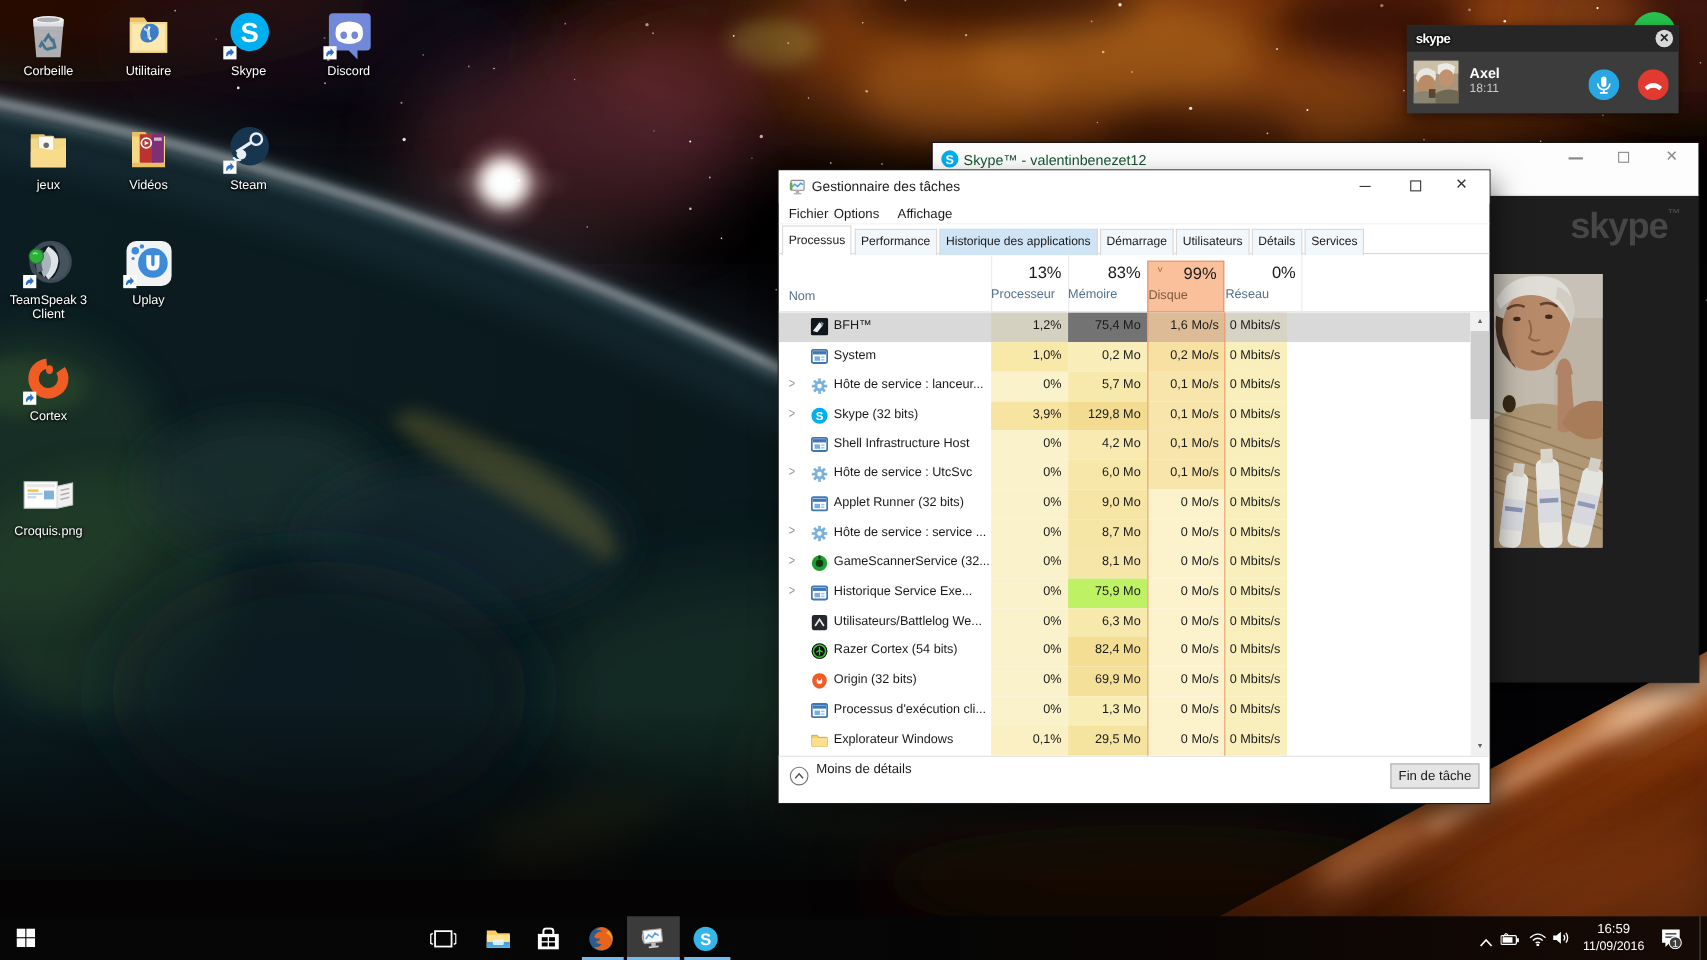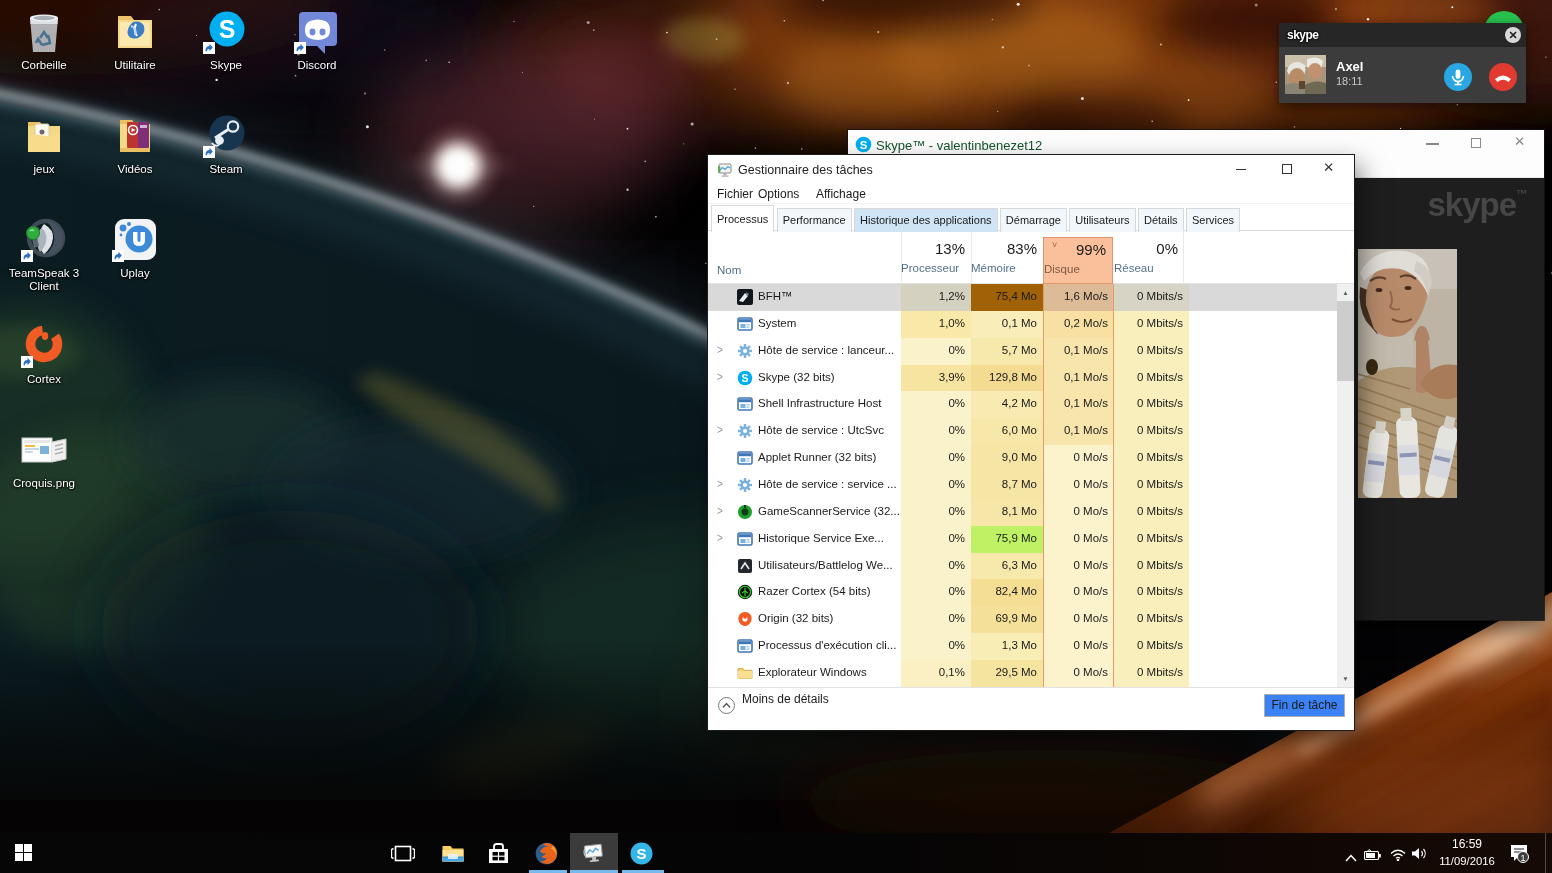--- a/index.html
+++ b/index.html
@@ -27,21 +27,21 @@
 .hlbl{position:absolute;top:31px;font-size:11.5px;color:#54718c;text-align:left}
 #diskbox{position:absolute;left:335px;top:6px;width:70px;height:47px;background:#f9c09b;border:1px solid #e2946a}
 #diskbox .chev{position:absolute;left:8px;top:2px;font-size:9px;color:#b05c28}
 
 #tmrows{position:absolute;left:0;top:129px;width:629px;height:403px;overflow:hidden}
 .row{position:relative;width:100%;height:26.87px}
 .row .nm{position:absolute;left:50px;top:6px;font-size:11.5px;color:#1a1a1a;white-space:nowrap}
 .row .chv{position:absolute;left:9px;top:6px;font-size:10px;color:#9a9a9a;transform:scaleY(1.3)}
 .row .ric{position:absolute;left:29px;top:5px;width:16px;height:16px}
 .cell{position:absolute;top:0;height:100%;font-size:11.5px;text-align:right;padding:6px 6px 0 0}
-.c1{left:193px;width:70px}.c2{left:263px;width:72px}.c3{left:335px;width:71px}.c4{left:406px;width:75px}
+.c1{left:193px;width:70px}.c2{left:263px;width:72px}.c3{left:335px;width:71px}.c4{left:406px;width:56px}
 #dlineL,#dlineR{position:absolute;top:129px;width:1px;height:403px;background:#e89a66;z-index:3}
 #dlineL{left:335px}#dlineR{left:405px}
 
 #notif{left:1279px;top:23px;width:247px;height:80px;background:#3c3c3c;box-shadow:0 3px 10px rgba(0,0,0,.5);z-index:9}
 #notifhead{position:absolute;left:0;top:0;width:100%;height:24px;background:#262626}
 #nskylogo{position:absolute;left:8px;top:5px;font-size:12px;font-weight:bold;color:#fff;letter-spacing:-0.5px;text-shadow:0 0 2px #000,0 0 2px #000,0 0 2px #000}
 #nclose{position:absolute;right:5px;top:4px;width:16px;height:16px;border-radius:50%;background:#d8d8d8;color:#222;font-size:11px;font-weight:bold;text-align:center;line-height:16px}
 #nava{position:absolute;left:6px;top:32px;width:41px;height:39px}
 #nname{position:absolute;left:57px;top:36px;font-size:13px;font-weight:bold;color:#fff}
 #ntime{position:absolute;left:57px;top:52px;font-size:11px;color:#c8c8c8}
@@ -61,21 +61,21 @@
 .dico svg{display:block;margin:0 auto}
 
 
 #tmscroll{position:absolute;left:629px;top:129px;width:17px;height:403px;background:#f0f0f0}
 #tmscroll .ar{position:absolute;left:0;width:17px;height:17px;color:#606060;font-size:6.5px;text-align:center;line-height:17px}
 #tmscroll .thumb{position:absolute;left:0;top:17px;width:17px;height:80px;background:#cdcdcd}
 
 #tmfoot{position:absolute;left:0;top:532px;width:100%;height:43px;border-top:1px solid #e2e2e2;background:#fff}
 #tmfoot .circ{position:absolute;left:10px;top:9px;width:17px;height:17px;border:1px solid #767676;border-radius:50%}
 #tmfoot .mdet{position:absolute;left:34px;top:4px;font-size:12px}
-#fintache{position:absolute;right:9px;top:6px;width:81px;height:23px;background:#3b82f6;border:1px solid #adadad;font-size:12px;text-align:center;line-height:21px}
+#fintache{position:absolute;right:9px;top:6px;width:81px;height:23px;background:#e5e5e5;border:1px solid #adadad;font-size:12px;text-align:center;line-height:21px}
 </style></head>
 <body>
 <div id="screen">
 
 <svg class="abs" id="wp" width="1552" height="873" viewBox="0 0 1552 873" style="left:0;top:0">
 <defs>
 <radialGradient id="gStar" cx="50%" cy="50%" r="50%">
 <stop offset="0%" stop-color="#ffffff" stop-opacity="1"></stop>
 <stop offset="30%" stop-color="#ffe8d8" stop-opacity="0.7"></stop>
 <stop offset="65%" stop-color="#caa0a0" stop-opacity="0.25"></stop>
@@ -590,35 +590,35 @@
 </div>
 <div id="tmrows">
         <div class="row" style="background:#d9d9d9;">
           <span class="ric"><svg width="16" height="16">
               <rect width="16" height="16" rx="2" fill="#11161d"></rect>
               <path d="M2,12 L8,4 L11,7 L6,13 Z" fill="#e8eef2"></path>
               <path d="M9,3 l3,2 -2,3 z" fill="#7a8894"></path>
             </svg></span>
           <span class="nm">BFH™</span>
           <div class="cell c1" style="background:#d5d1c1">1,2%</div>
-          <div class="cell c2" style="background:#a16207">75,4 Mo</div>
+          <div class="cell c2" style="background:#737373">75,4 Mo</div>
           <div class="cell c3" style="background:#ddbb97">1,6 Mo/s</div>
           <div class="cell c4" style="background:#d7d4c6">0 Mbits/s</div>
         </div>
 <div class="row" style="">
           <span class="ric"><svg width="16" height="16">
               <rect x="1" y="2" width="14" height="12" rx="1.5" fill="#fff" stroke="#3f77b5" stroke-width="1.6"></rect>
               <rect x="2" y="3.2" width="12" height="3" fill="#3f77b5"></rect>
               <rect x="3.5" y="8" width="5" height="4" fill="#79aede"></rect>
               <rect x="9.5" y="8" width="3" height="1.4" fill="#9ec7e8"></rect>
               <rect x="9.5" y="10.4" width="3" height="1.4" fill="#9ec7e8"></rect>
             </svg></span>
           <span class="nm">System</span>
           <div class="cell c1" style="background:#f9e9a9">1,0%</div>
-          <div class="cell c2" style="background:#f9eeba">0,1 Mo</div>
+          <div class="cell c2" style="background:#f9eeba">0,2 Mo</div>
           <div class="cell c3" style="background:#f7e0a2">0,2 Mo/s</div>
           <div class="cell c4" style="background:#f8efbc">0 Mbits/s</div>
         </div>
 <div class="row" style="">
           <span class="chv">&gt;</span>
           <span class="ric"><svg width="16" height="16" viewBox="0 0 16 16">
               <g fill="#7ab1dd">
                 <rect x="6.8" y="1" width="2.4" height="14"></rect>
                 <rect x="1" y="6.8" width="14" height="2.4"></rect>
                 <rect x="6.8" y="1" width="2.4" height="14" transform="rotate(45 8 8)"></rect>

